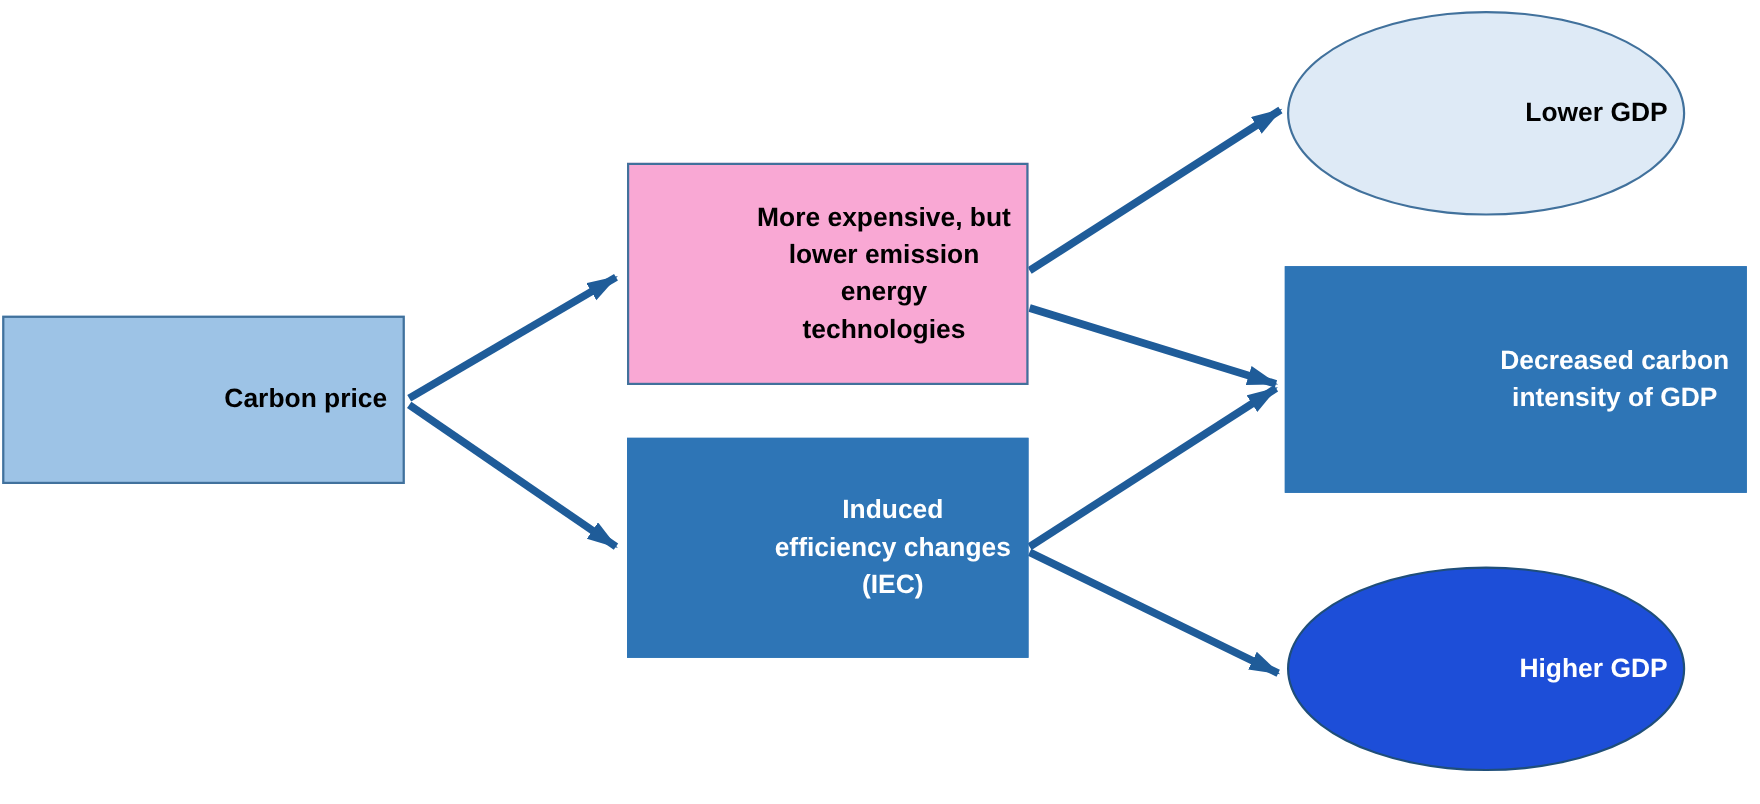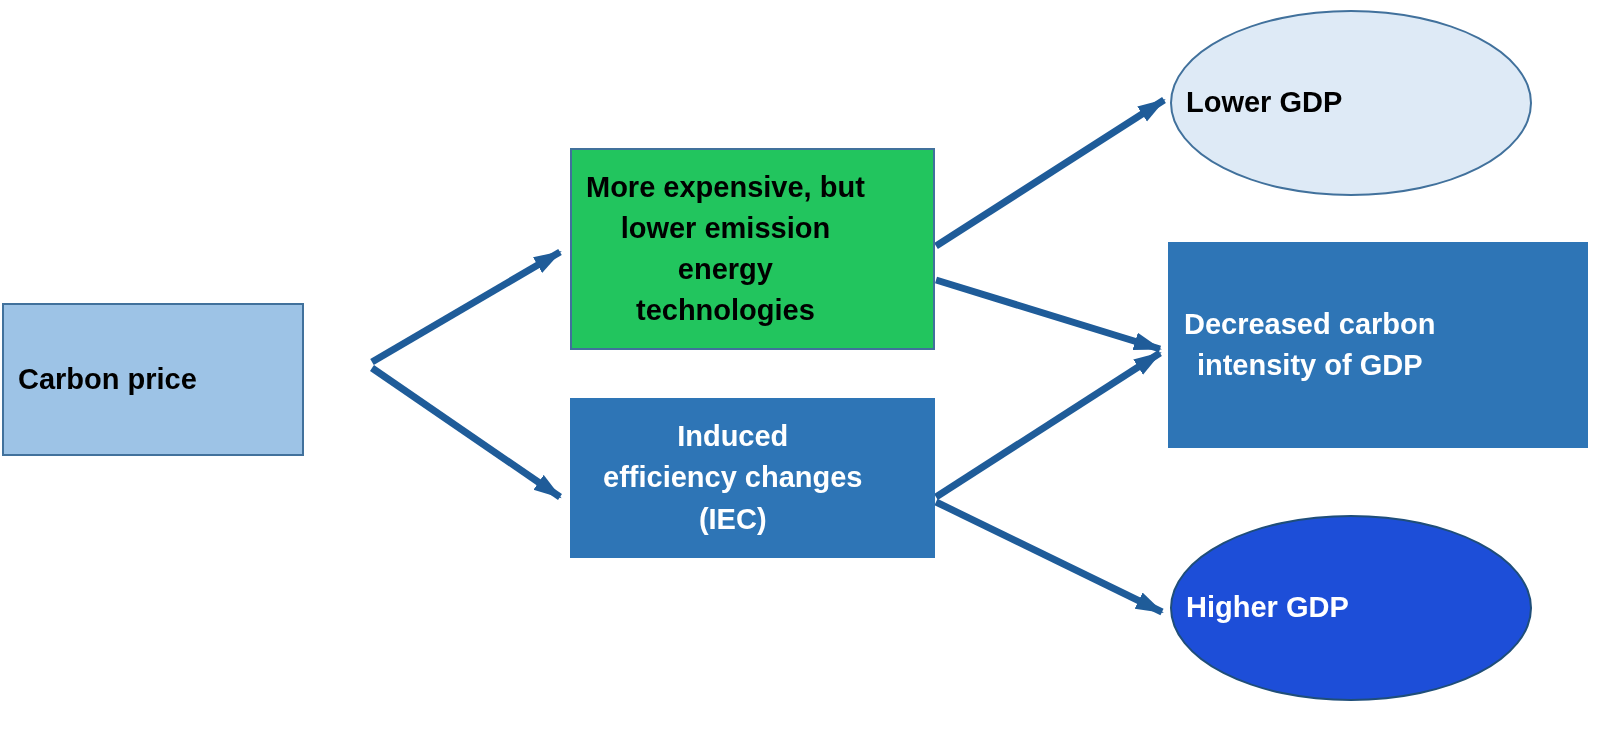--- a/index.html
+++ b/index.html
@@ -12,61 +12,61 @@
     position: relative;
     width: 1600px;
     height: 731px;
     background: #ffffff;
     overflow: hidden;
   }
   .node {
     position: absolute;
     display: flex;
     align-items: center;
-    justify-content: flex-start;
+    justify-content: flex-end;
     text-align: center;
     box-sizing: border-box;
     font-weight: bold;
-    font-size: 29px;
+    font-size: 24px;
     line-height: 1.42;
   }
   .node .label {
     white-space: pre-line;
     padding: 0 14px;
   }
   .rect-light {
     background: #9DC3E6;
     border: 2px solid #41719C;
     color: #000000;
   }
   .rect-lighter {
-    background: #22c55e;
+    background: #f9a8d4;
     border: 2px solid #41719C;
     color: #000000;
   }
   .rect-medium {
     background: #2E75B6;
     border: 2px solid #2E75B6;
     color: #ffffff;
   }
   .ellipse-pale {
     background: #DEEAF6;
     border: 2px solid #41719C;
     border-radius: 50%;
     color: #000000;
   }
   .ellipse-dark {
     background: #1d4ed8;
     border: 2px solid #1F4E79;
     border-radius: 50%;
     color: #ffffff;
   }
-  #node-carbon-price   { left: 2px;    top: 303px; width: 302px; height: 153px; }
+  #node-carbon-price   { left: 2px;    top: 287px; width: 366px; height: 153px; }
   #node-clean-tech     { left: 570px;  top: 148px; width: 365px; height: 202px; }
-  #node-iec            { left: 570px;  top: 398px; width: 365px; height: 160px; padding-left: 17px; }
+  #node-iec            { left: 570px;  top: 398px; width: 365px; height: 200px; padding-left: 17px; }
   #node-lower-gdp      { left: 1170px; top: 10px;  width: 362px; height: 186px; }
   #node-decreased      { left: 1168px; top: 242px; width: 420px; height: 206px; }
   #node-higher-gdp     { left: 1170px; top: 515px; width: 362px; height: 186px; }
   .arrow-layer {
     position: absolute;
     left: 0;
     top: 0;
     width: 1600px;
     height: 731px;
     pointer-events: none;

